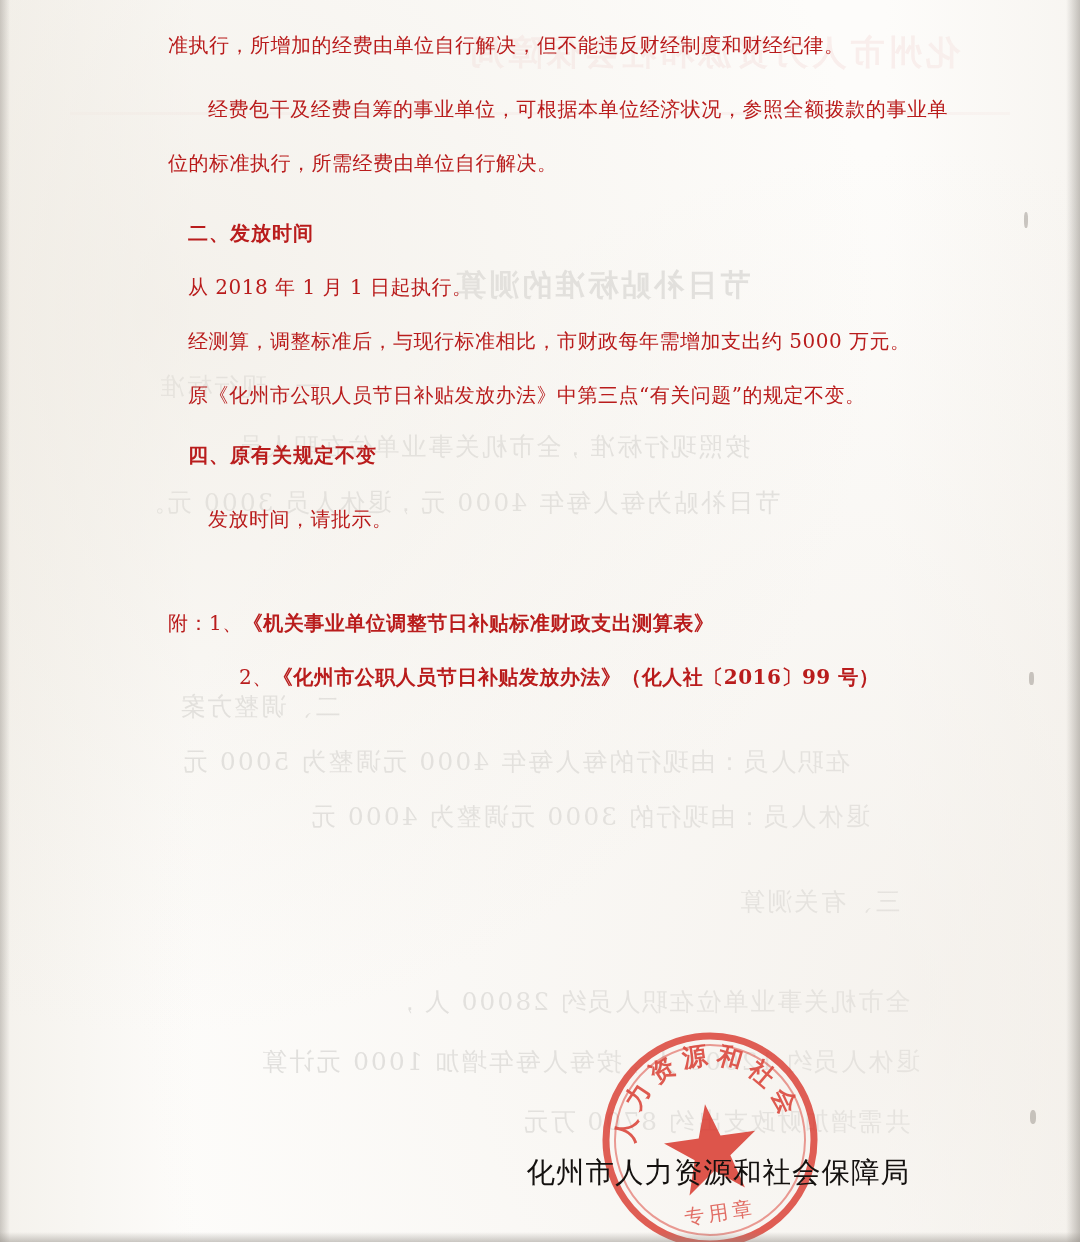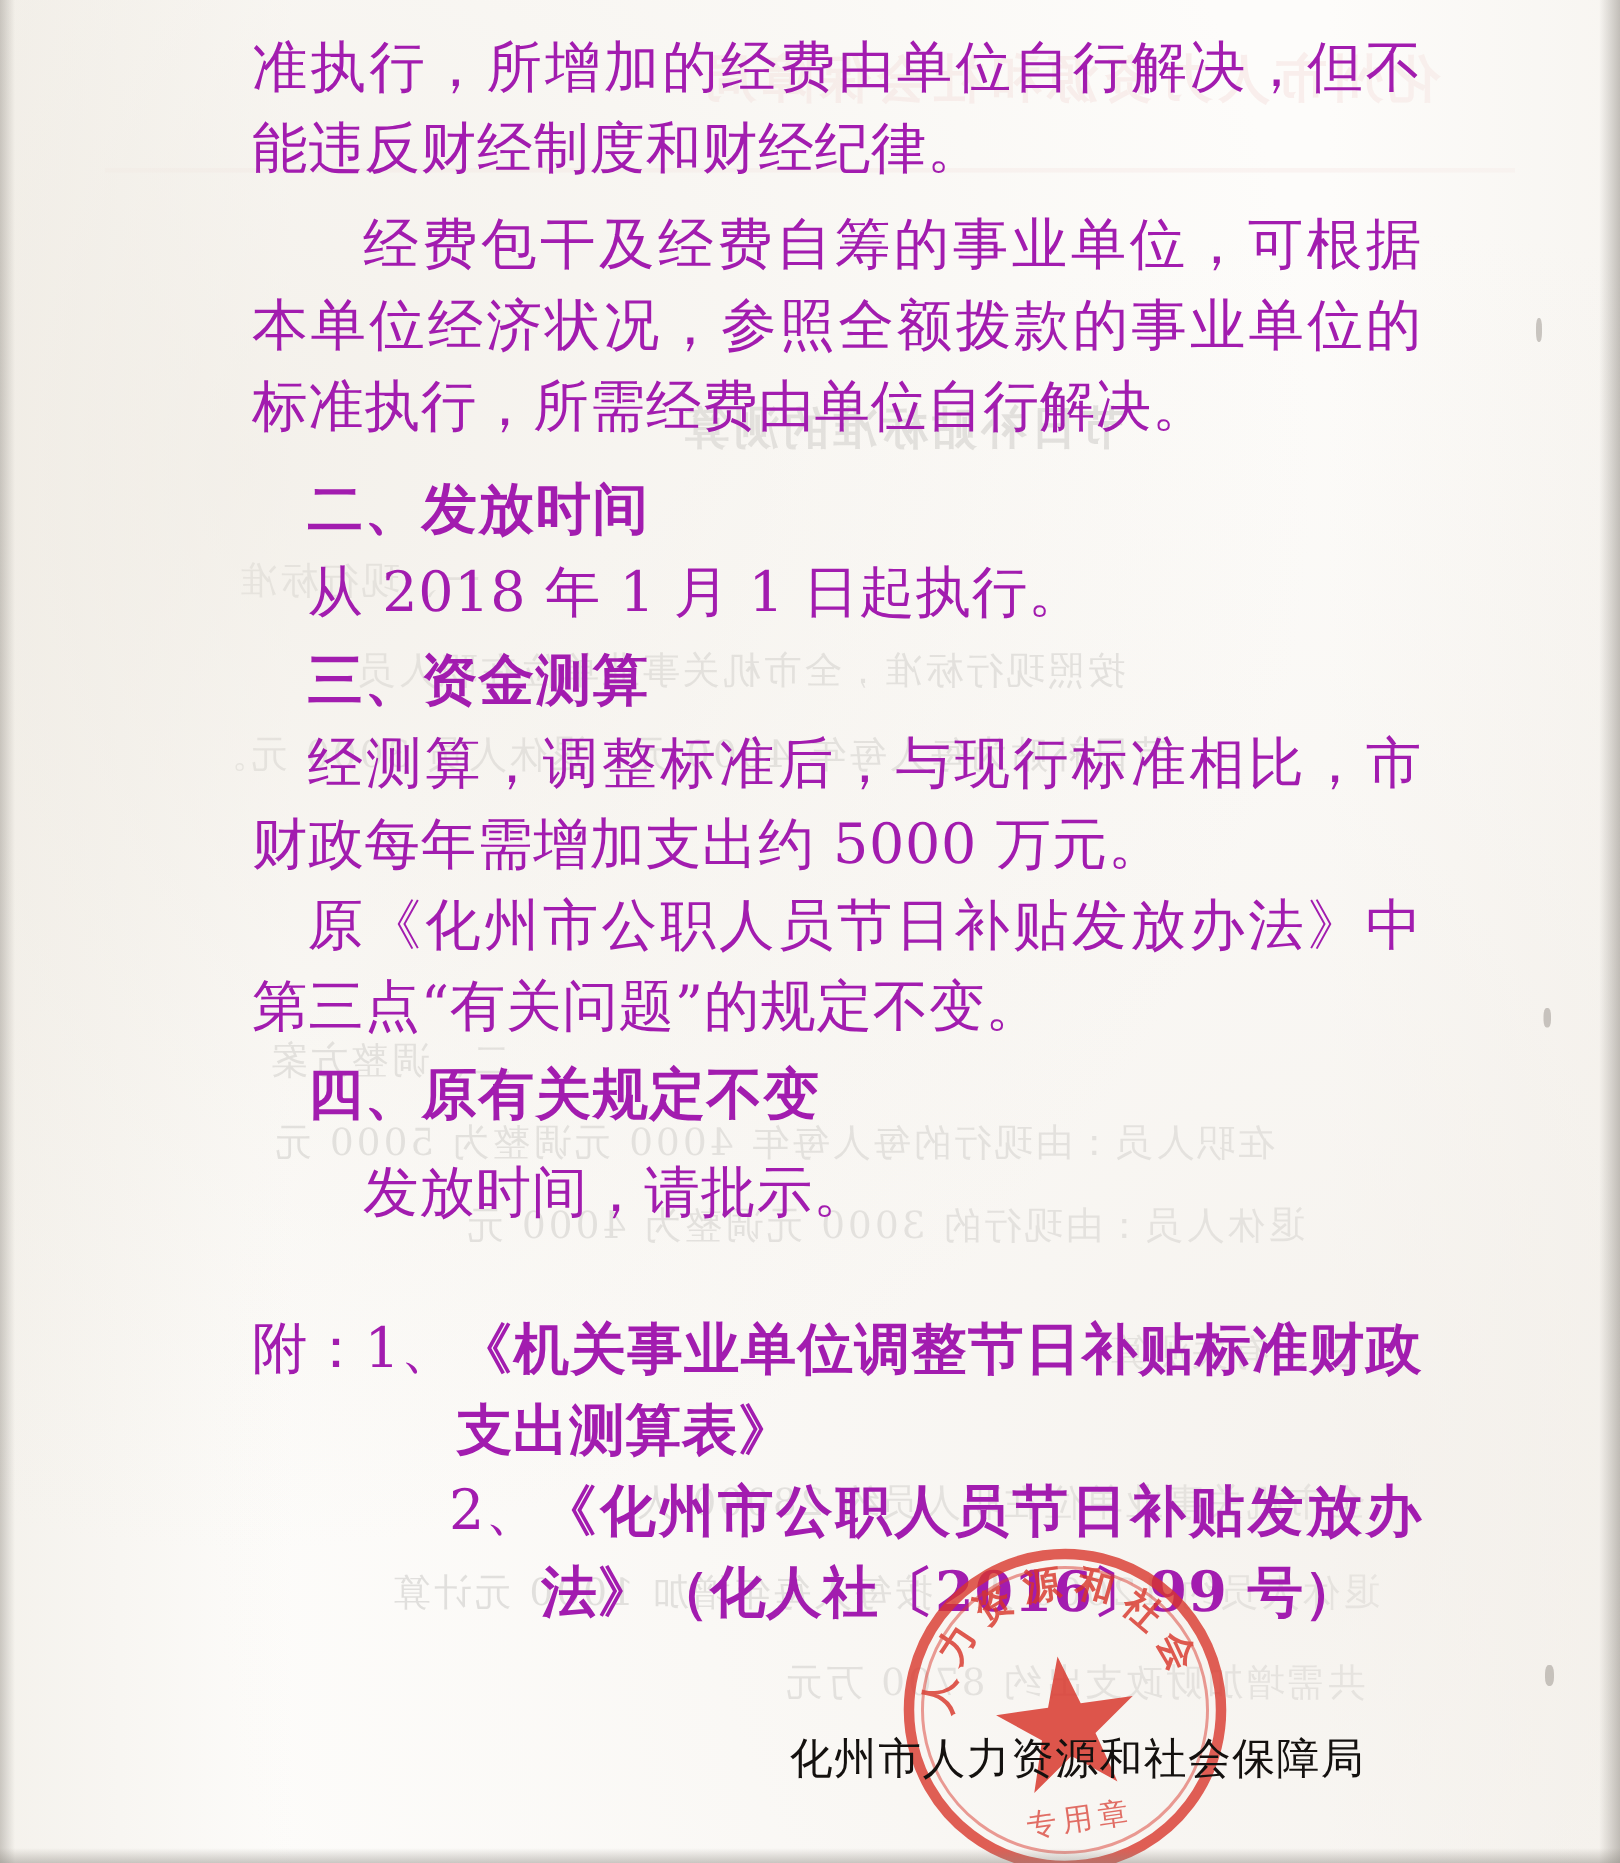--- a/index.html
+++ b/index.html
@@ -87,38 +87,37 @@
     background: #c8433a;
     opacity: 0.30;
   }
 
   
   .doc-body {
     position: absolute;
     left: 168px;
     top: 18px;
     width: 780px;
-    color: #a21caf;
-    font-size: 37px;
+    color: #b91c1c;
+    font-size: 20px;
     line-height: 54px;
     letter-spacing: 0.5px;
   }
   .para {
     margin: 0 0 0 0;
     text-align: justify;
     text-justify: inter-ideograph;
   }
   .indent2 { text-indent: 2em; }
   .indent1 { text-indent: 1em; }
   .heading {
     font-weight: bold;
     text-indent: 1em;
     margin: 6px 0 0 0;
     letter-spacing: 1px;
-    font-family: Liberation Serif, serif;
   }
   .gap-sm { height: 10px; }
   .gap-lg { height: 46px; }
 
   .attach-block {
     position: relative;
     margin-top: 4px;
   }
   .attach-row {
     display: flex;
@@ -200,21 +199,20 @@
 
     <div class="gap-sm"></div>
 
     <p class="para indent2">经费包干及经费自筹的事业单位，可根据本单位经济状况，参照全额拨款的事业单位的标准执行，所需经费由单位自行解决。</p>
 
     <div class="gap-sm"></div>
 
     <p class="para heading">二、发放时间</p>
     <p class="para indent1">从 2018 年 1 月 1 日起执行。</p>
 
-    <p class="para heading">三、资金测算</p>
     <p class="para indent1">经测算，调整标准后，与现行标准相比，市财政每年需增加支出约 5000 万元。</p>
 
     <p class="para indent1">原《化州市公职人员节日补贴发放办法》中第三点“有关问题”的规定不变。</p>
     <p class="para heading">四、原有关规定不变</p>
 
     <div class="gap-sm"></div>
 
     <p class="para indent2">发放时间，请批示。</p>
 
     <div class="gap-lg"></div>

